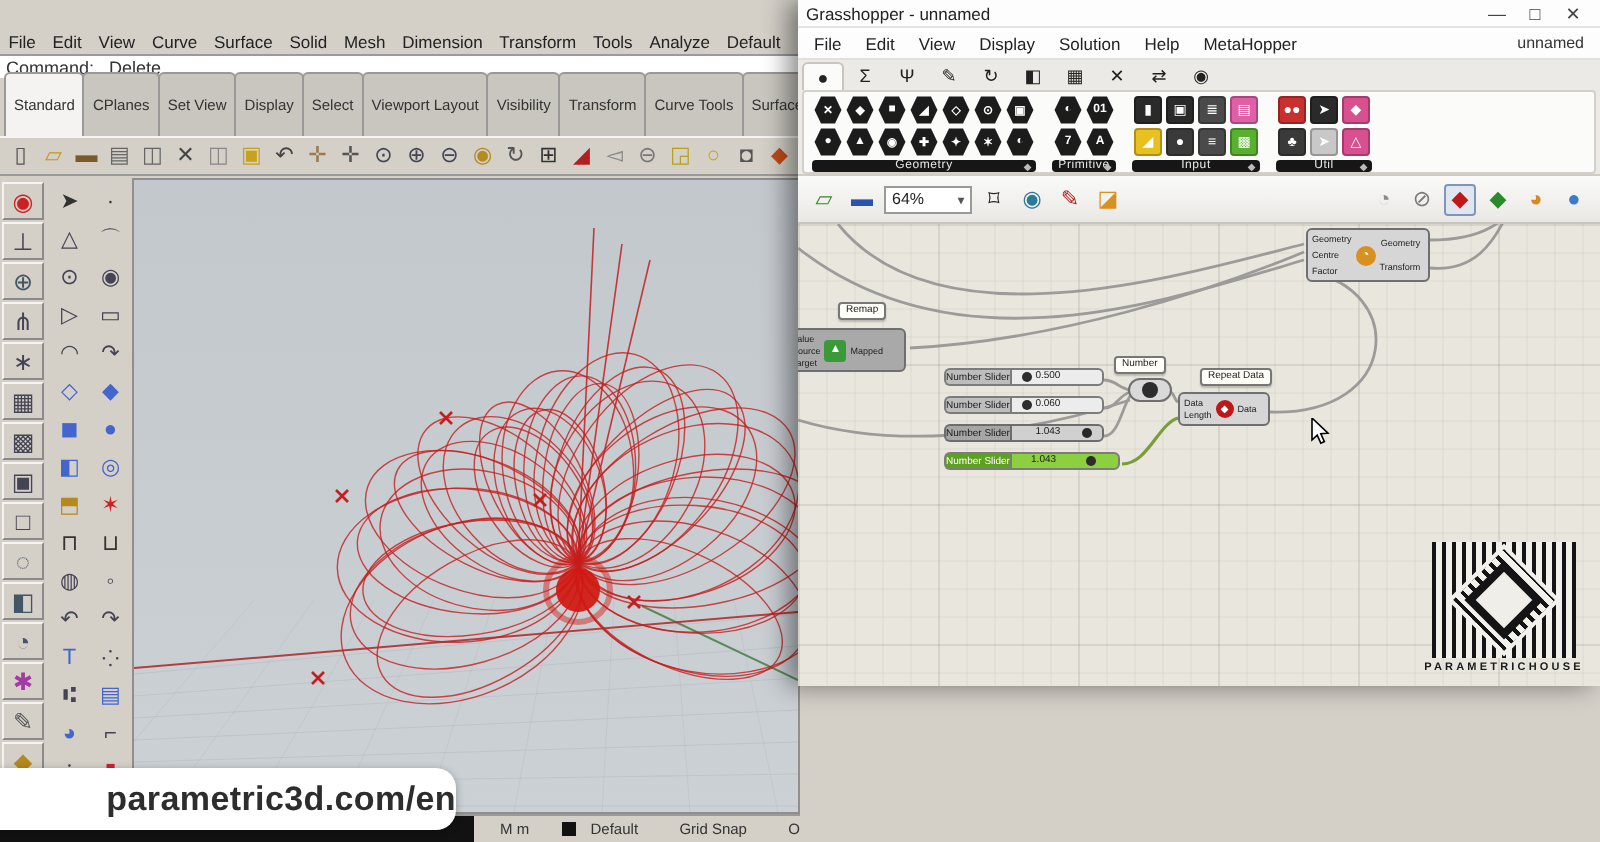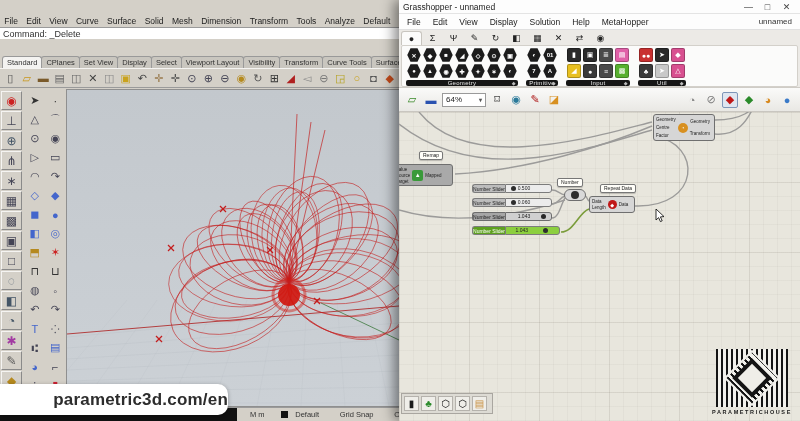--- a/index.html
+++ b/index.html
@@ -9,21 +9,21 @@
   
   .rhino{position:absolute;left:0;top:0;width:400px;height:421px;background:#d4d0c8;}
   .r-title{position:absolute;left:0;top:0;right:0;height:14px;background:#cfccc6;display:flex;align-items:center;gap:4px;padding:0 4px;font-size:8.5px;color:#555;border-bottom:1px solid #b7b4ae;}
   .r-appicon{width:10px;height:10px;background:#1e1e1e;border-radius:2px;flex:0 0 auto;}
   .r-menu{position:absolute;left:0;top:14px;right:0;height:13px;display:flex;align-items:center;font-size:8.5px;color:#222;background:#d4d0c8;}
   .r-menu span{padding:0 4.2px;white-space:nowrap;}
   .r-cmd{position:absolute;left:0;right:0;background:#fff;border-top:1px solid #9a9a9a;font-size:9px;color:#333;display:flex;align-items:center;padding-left:3px;}
   .r-cmd.c1{top:27px;height:12px;}
   .r-cmd.c2{top:39px;height:13px;font-weight:bold;color:#111;border-bottom:1px solid #9a9a9a;}
   .r-tabs{position:absolute;left:2px;top:55px;right:0;height:13px;display:flex;align-items:flex-end;font-size:7.5px;color:#333;}
-  .r-tab{padding:1px 4px;background:#c9c6bf;border:1px solid #999;border-bottom:none;border-radius:3px 3px 0 0;margin-right:-1px;white-space:nowrap;}
+  .r-tab{padding:11px 4px;background:#c9c6bf;border:1px solid #999;border-bottom:none;border-radius:3px 3px 0 0;margin-right:-1px;white-space:nowrap;}
   .r-tab.active{background:#f4f3f1;}
   .r-toolbar{position:absolute;left:0;top:68px;right:0;height:20px;background:#d4d0c8;border-top:1px solid #f5f4f2;border-bottom:1px solid #9a9a9a;display:flex;align-items:center;gap:2px;padding:0 3px;}
   .ticon{width:16px;height:16px;display:flex;align-items:center;justify-content:center;font-size:11px;line-height:1;}
   
   .toolbox{position:absolute;left:0;top:89px;bottom:14px;width:66px;background:#d4d0c8;display:flex;}
   .tb-col1{width:24px;display:flex;flex-direction:column;gap:1px;padding:2px 1px;}
   .tb-col1 .tbtn{width:21px;height:19px;background:#d4d0c8;border:1px solid;border-color:#f5f4f2 #8a8a8a #8a8a8a #f5f4f2;display:flex;align-items:center;justify-content:center;font-size:12px;}
   .tb-col2{flex:1;display:grid;grid-template-columns:1fr 1fr;align-content:start;gap:2px 1px;padding:3px 1px;}
   .tb-col2 .tbtn{height:17px;display:flex;align-items:center;justify-content:center;font-size:11px;}
   
@@ -34,21 +34,21 @@
   .r-status{position:absolute;left:0;bottom:0;right:0;height:14px;background:#d4d0c8;border-top:1px solid #9a9a9a;display:flex;align-items:center;font-size:7.5px;color:#333;gap:10px;padding-left:6px;justify-content:space-between;}
   .r-status .blk{position:absolute;left:0;top:0;width:237px;height:14px;background:#121212;}
   .r-status .it{display:flex;align-items:center;gap:3px;position:relative;}
   .swatch{width:7px;height:7px;background:#111;display:inline-block;}
   .st-right{margin-left:4px;}
   .s1{margin-left:240px;}
   
   .watermark{position:absolute;left:0;top:384px;width:228px;height:31px;background:#fff;border-radius:0 10px 10px 0;box-shadow:0 1px 4px rgba(0,0,0,.3);display:flex;align-items:center;justify-content:flex-end;font-size:17px;font-weight:700;color:#2d2d2d;letter-spacing:.2px;}
 
   
-  .gh{position:absolute;left:399px;top:0;width:401px;height:421px;background:#f2f1ee;box-shadow:-5px 0 12px rgba(0,0,0,.45);}
+  .gh{position:absolute;left:399px;top:0;width:401px;height:343px;background:#f2f1ee;box-shadow:-5px 0 12px rgba(0,0,0,.45);}
   .g-title{position:absolute;left:0;top:0;right:0;height:14px;background:#fdfdfd;display:flex;align-items:center;font-size:8.5px;color:#222;padding:0 4px;gap:4px;border-bottom:1px solid #e4e4e4;}
   .g-winbtns{margin-left:auto;display:flex;gap:0;}
   .g-winbtns span{width:19px;height:13px;display:flex;align-items:center;justify-content:center;font-size:9px;color:#444;}
   .g-menu{position:absolute;left:0;top:14px;right:0;height:16px;background:#fdfdfd;display:flex;align-items:center;font-size:8.5px;color:#222;border-bottom:1px solid #e0e0e0;padding:0 2px;}
   .g-menu span.mi{padding:0 6px;}
   .g-unnamed{margin-left:auto;padding-right:6px;color:#333;font-size:8px;}
   .g-ribbon{position:absolute;left:0;top:30px;right:0;height:58px;background:#eceae6;border-bottom:1px solid #cfccc6;}
   .g-cattabs{position:absolute;left:2px;top:0;height:15px;display:flex;align-items:flex-end;}
   .g-cattab{width:21px;height:14px;display:flex;align-items:center;justify-content:center;font-size:9px;color:#222;border-radius:3px 3px 0 0;}
   .g-cattab.active{background:#fbfbfa;border:1px solid #c8c5bf;border-bottom:none;}

